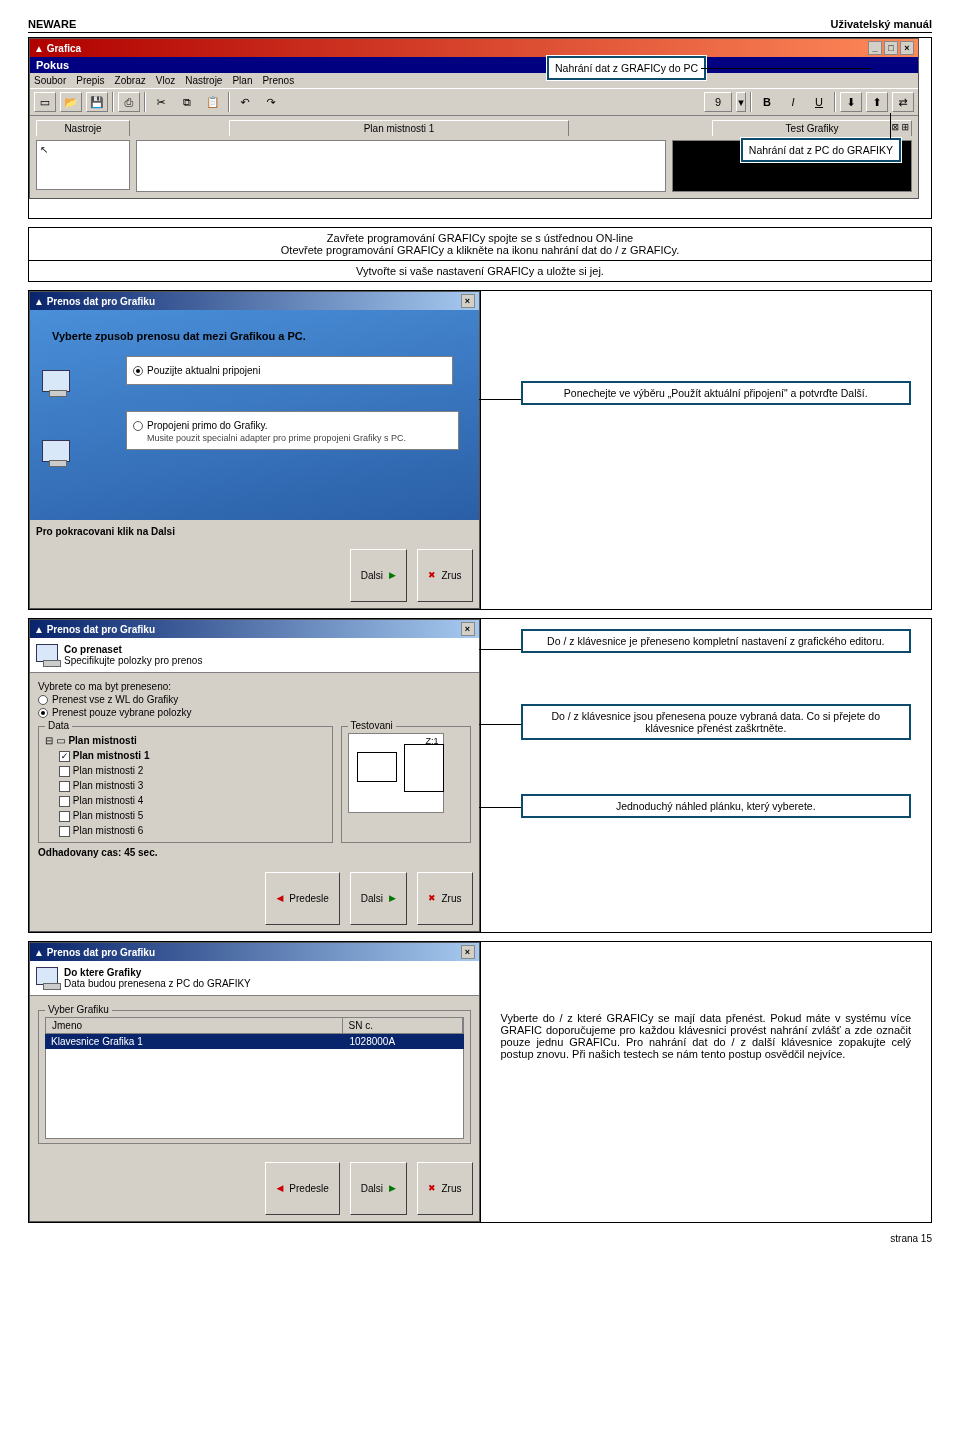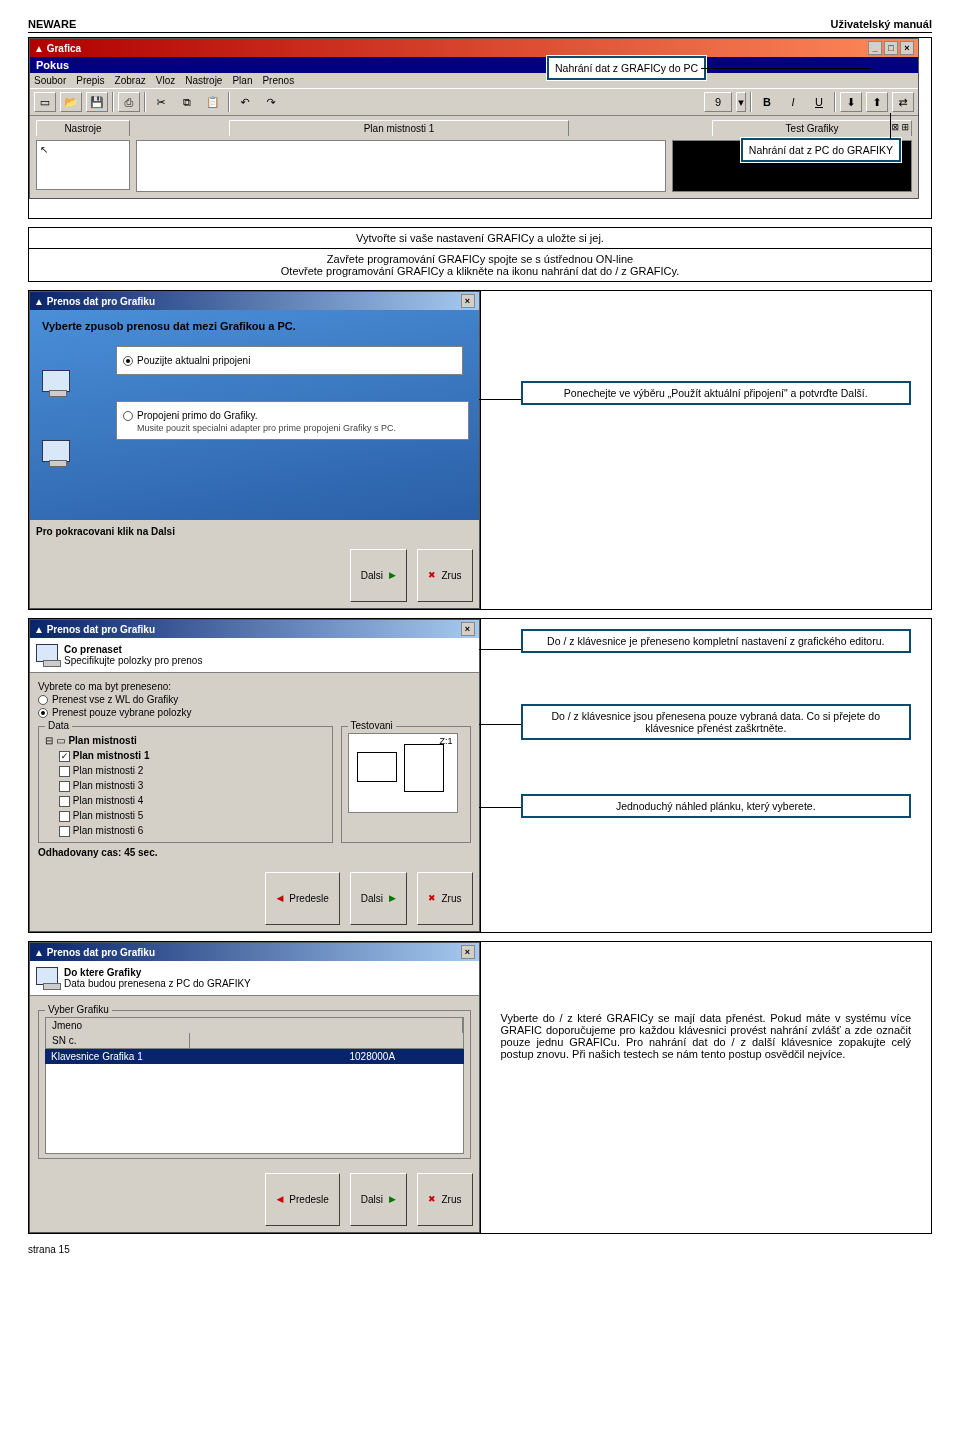--- a/index.html
+++ b/index.html
@@ -19,40 +19,40 @@
   .menubar span { margin-right:10px; }
   .toolbar { background:#d4d0c8; border-top:1px solid #fff; border-bottom:1px solid #808080; padding:3px 4px; display:flex; gap:4px; align-items:center; }
   .tbtn { width:22px; height:20px; background:#d4d0c8; border:1px solid #d4d0c8; display:flex; align-items:center; justify-content:center; font-size:11px; }
   .tbtn.raised { border-top:1px solid #fff; border-left:1px solid #fff; border-right:1px solid #808080; border-bottom:1px solid #808080; }
   .vsep { width:2px; height:20px; border-left:1px solid #808080; border-right:1px solid #fff; }
   .tabbar { display:flex; padding-top:4px; background:#d4d0c8;}
   .tab { background:#d4d0c8; border-top:1px solid #fff; border-left:1px solid #fff; border-right:1px solid #808080; padding:2px 8px; font-size:10px; min-width:90px; text-align:center; position:relative; }
   .tab-close { position:absolute; right:2px; top:1px; font-size:9px; }
   .docarea { background:#fff; border:1px solid #808080; height:52px; position:relative; }
   .panel-body { background:#d4d0c8; padding:8px; font-size:10px; position:relative; }
-  .bluearea { background: linear-gradient(170deg,#4a8fd9,#2a5fa6); padding:6px; min-height:140px; position:relative; }
+  .bluearea { background: linear-gradient(170deg,#4a8fd9,#2a5fa6); padding:16px; min-height:140px; position:relative; }
   .inset { background:#fff; border:1px solid #808080; padding:6px; font-size:10px; }
   .btn { background:#d4d0c8; border-top:1px solid #fff; border-left:1px solid #fff; border-right:1px solid #404040; border-bottom:1px solid #404040; padding:20px 10px; font-size:10px; display:inline-flex; align-items:flex-start; gap:4px;}
   .footer-btns { display:flex; gap:10px; justify-content:flex-end; padding:6px; }
   .radio { display:flex; align-items:center; gap:4px; font-size:10px; margin:2px 0; }
   .radio .dot { width:10px;height:10px;border:1px solid #555;border-radius:50%;background:#fff;display:inline-flex;align-items:center;justify-content:center;}
   .dot.sel::after{content:'';width:4px;height:4px;background:#000;border-radius:50%;}
   .check { width:11px;height:11px;border:1px solid #555;background:#fff;display:inline-block;vertical-align:middle;font-size:9px;line-height:9px;text-align:center;}
   .tree { font-size:10px; line-height:15px; }
   .group { border:1px solid #808080; padding:6px 6px 4px 6px; margin-top:6px; position:relative; }
   .group .legend { position:absolute; top:-7px; left:6px; background:#d4d0c8; padding:0 3px; font-size:10px; }
-  .strana { text-align:left; font-size:10px; margin-top:10px; }
+  .strana { text-align:right; font-size:10px; margin-top:10px; }
   .pc-icon { width:28px; height:22px; background:#d8e8f8; border:1px solid #335; display:inline-block; position:relative;}
   .pc-icon::after{content:'';position:absolute;bottom:-6px;left:6px;width:16px;height:5px;background:#ccc;border:1px solid #666;}
   .arrow-red::before{content:'◀';color:#c00;font-size:9px;margin-right:2px;}
   .arrow-grn::after{content:'▶';color:#070;font-size:9px;margin-left:2px;}
   .arrow-x::before{content:'✖';color:#c00;font-size:9px;margin-right:2px;}
-  .thumb { border:1px solid #808080; background:#fff; width:110px; height:80px; display:inline-block; position:relative;}
+  .thumb { border:1px solid #808080; background:#fff; width:96px; height:80px; display:inline-block; position:relative;}
   .thumb .zlabel{position:absolute;top:2px;right:4px;font-size:9px;}
-  .listhdr { display:flex; background:#d4d0c8; border:1px solid #808080; font-size:10px;flex-direction:column;}
+  .listhdr { display:flex; background:#d4d0c8; border:1px solid #808080; font-size:10px;}
   .listhdr div{ padding:2px 6px; border-right:1px solid #808080; }
   .listrow { display:flex; background:#08246b; color:#fff; font-size:10px; }
   .listrow div{ padding:2px 6px; }
   .rel { position:relative; }
 </style>
 </head>
 <body>
 
 <div class="page">
 
@@ -144,27 +144,27 @@
       <div class="line" style="right:40px;top:75px;width:1px;height:26px;"></div>
     </div>
   </td>
         </tr>
       </tbody>
     </table>
 
   <table class="outer">
     <tbody>
         <tr>
-          <td style="text-align:center">Vytvořte si vaše nastavení GRAFICy a uložte si jej.</td>
-        </tr>
-    <tr>
           <td style="text-align:center">
       <div>Zavřete programování GRAFICy spojte se s ústřednou ON-line</div>
       <div>Otevřete programování GRAFICy a klikněte na ikonu nahrání dat do / z GRAFICy.</div>
     </td>
+        </tr>
+    <tr>
+          <td style="text-align:center">Vytvořte si vaše nastavení GRAFICy a uložte si jej.</td>
         </tr>
   </tbody>
     </table>
 
   <table class="outer">
       <tbody>
         <tr>
     <td style="width:50%;padding:0;">
       <div class="win">
         <div class="titlebar">
@@ -297,21 +297,21 @@
           <div>
             <div style="font-weight:bold;">Do ktere Grafiky</div>
             <div>Data budou prenesena z PC do GRAFIKY</div>
           </div>
         </div>
         <div class="panel-body" style="min-height:160px;">
           <div class="group">
             <span class="legend">Vyber Grafiku</span>
             <div class="listhdr">
               <div style="flex:1;">Jmeno</div>
-              <div style="width:144px;">SN c.</div>
+              <div style="width:120px;">SN c.</div>
             </div>
             <div class="listrow">
               <div style="flex:1;">Klavesnice Grafika 1</div>
               <div style="width:120px;">1028000A</div>
             </div>
             <div style="height:90px;background:#fff;border:1px solid #808080;border-top:none;"></div>
           </div>
         </div>
         <div class="footer-btns">
           <button class="btn arrow-red">

